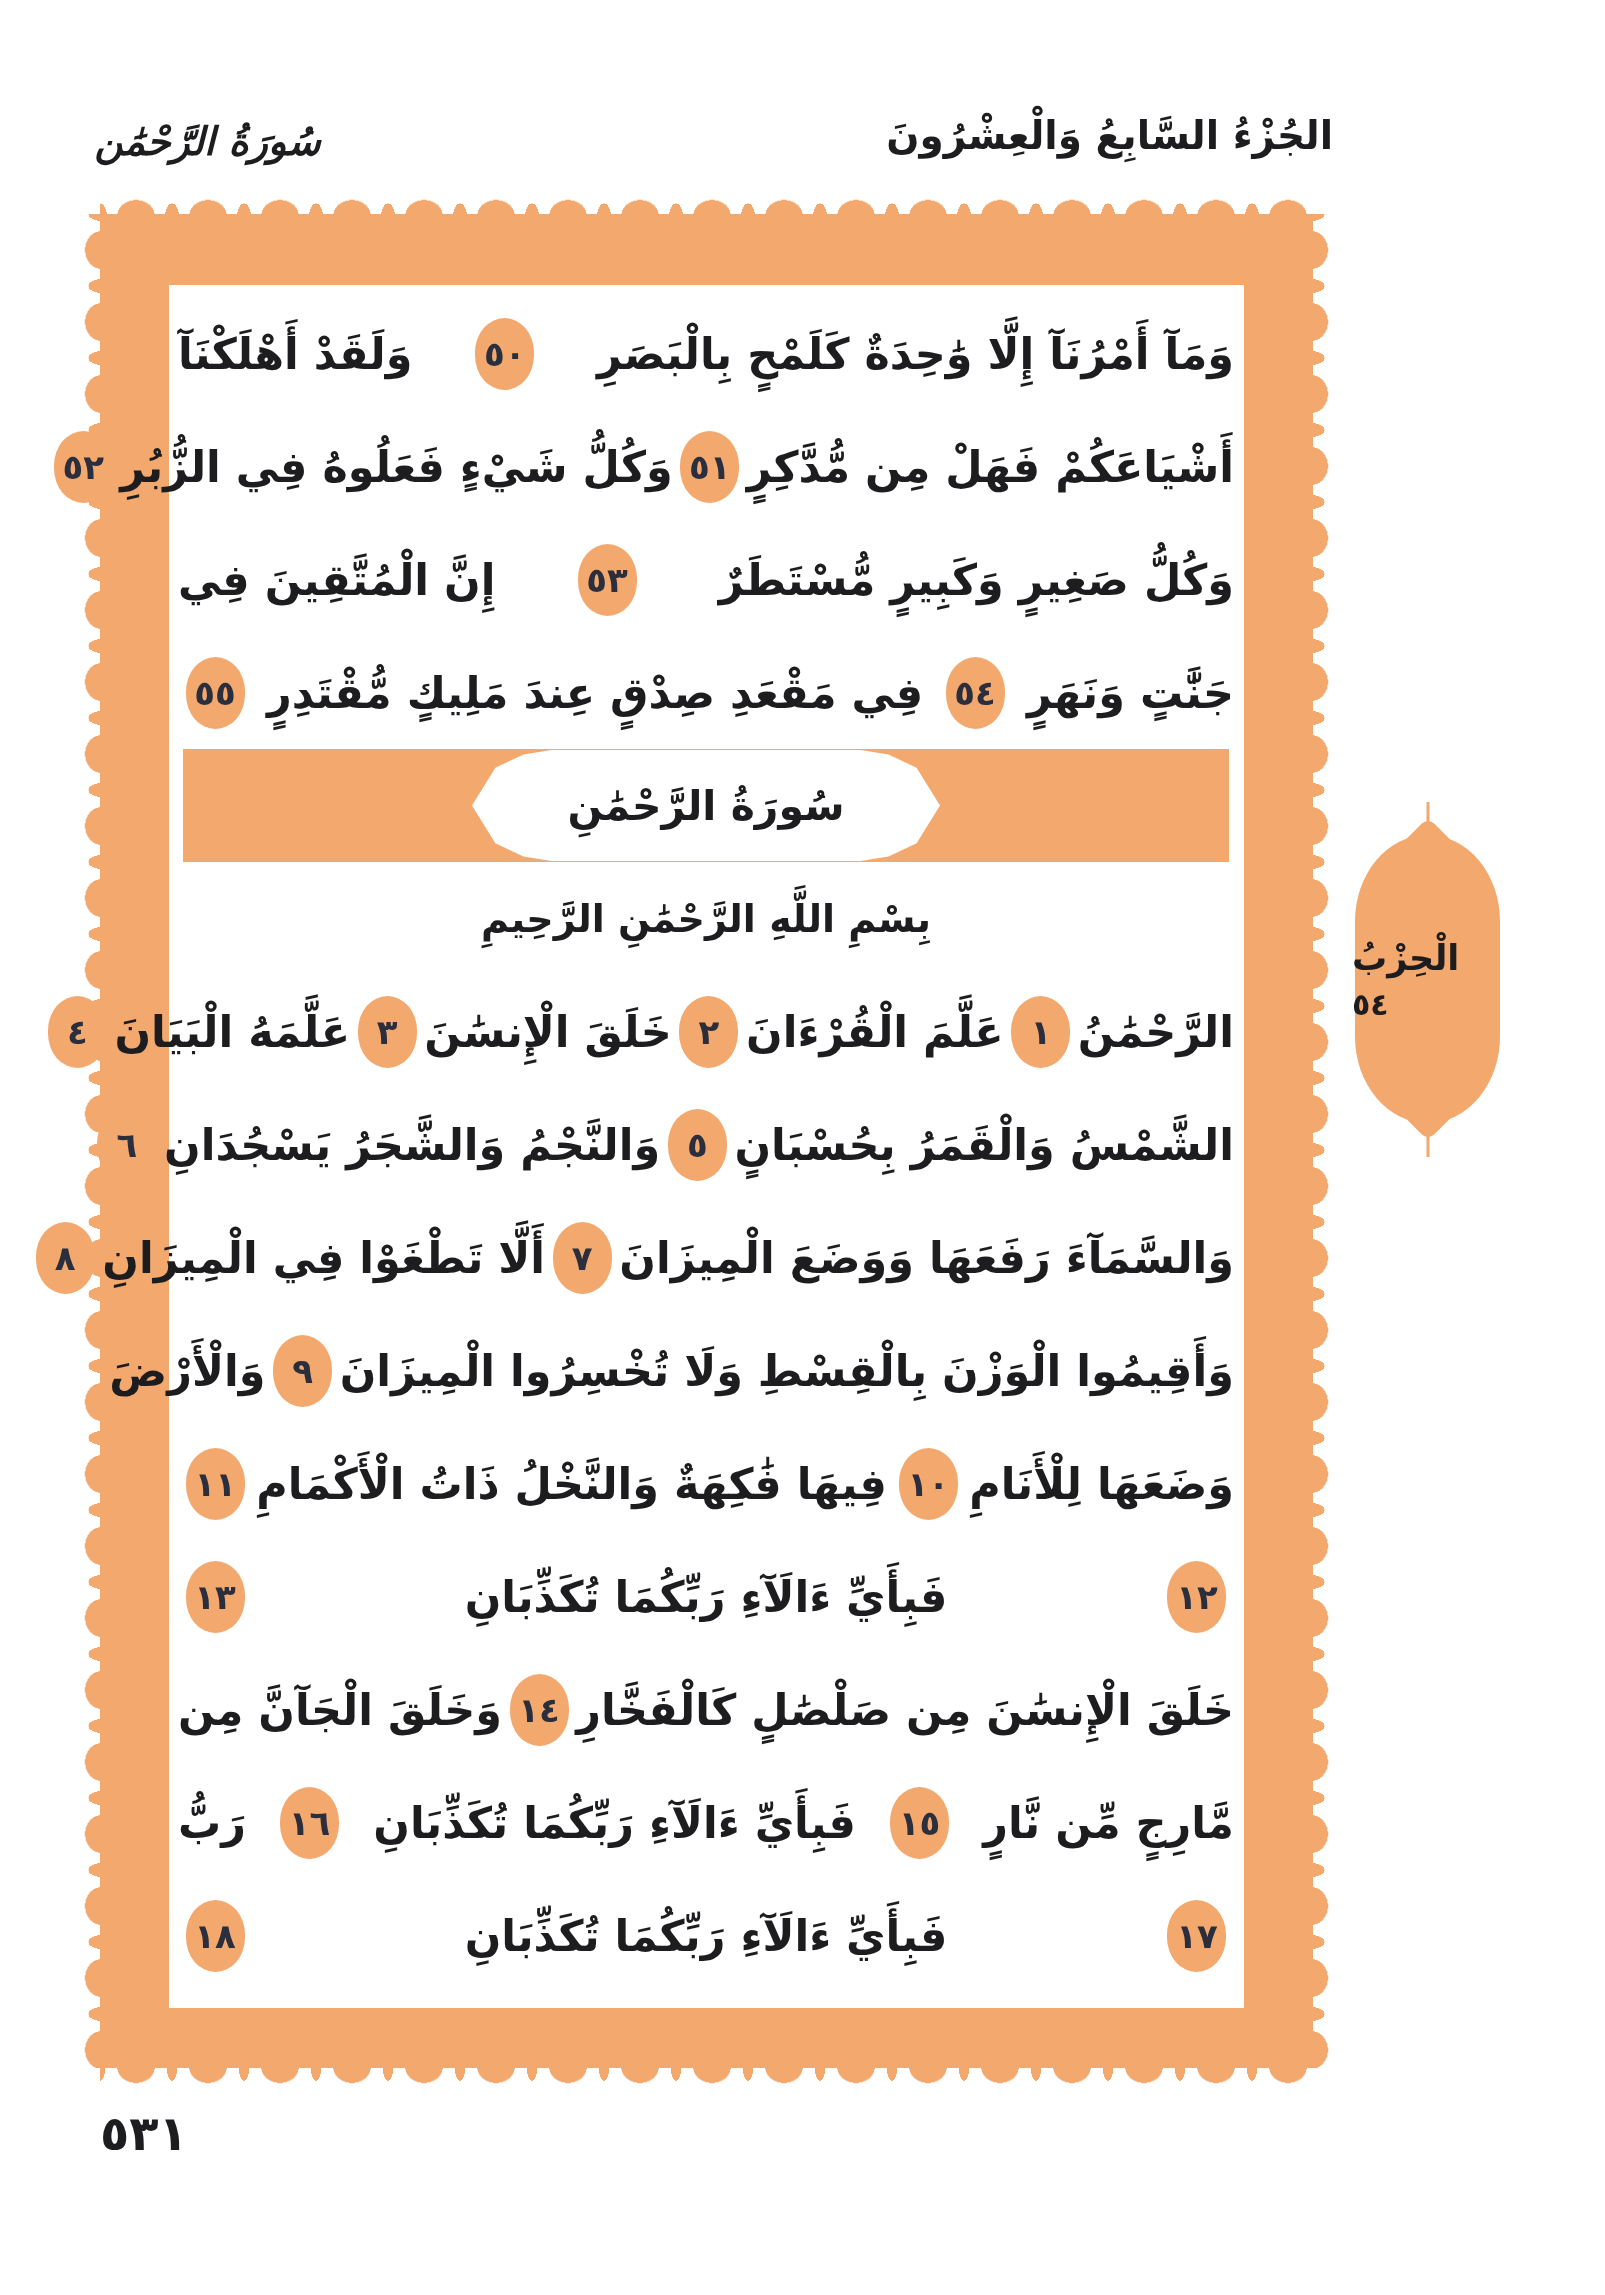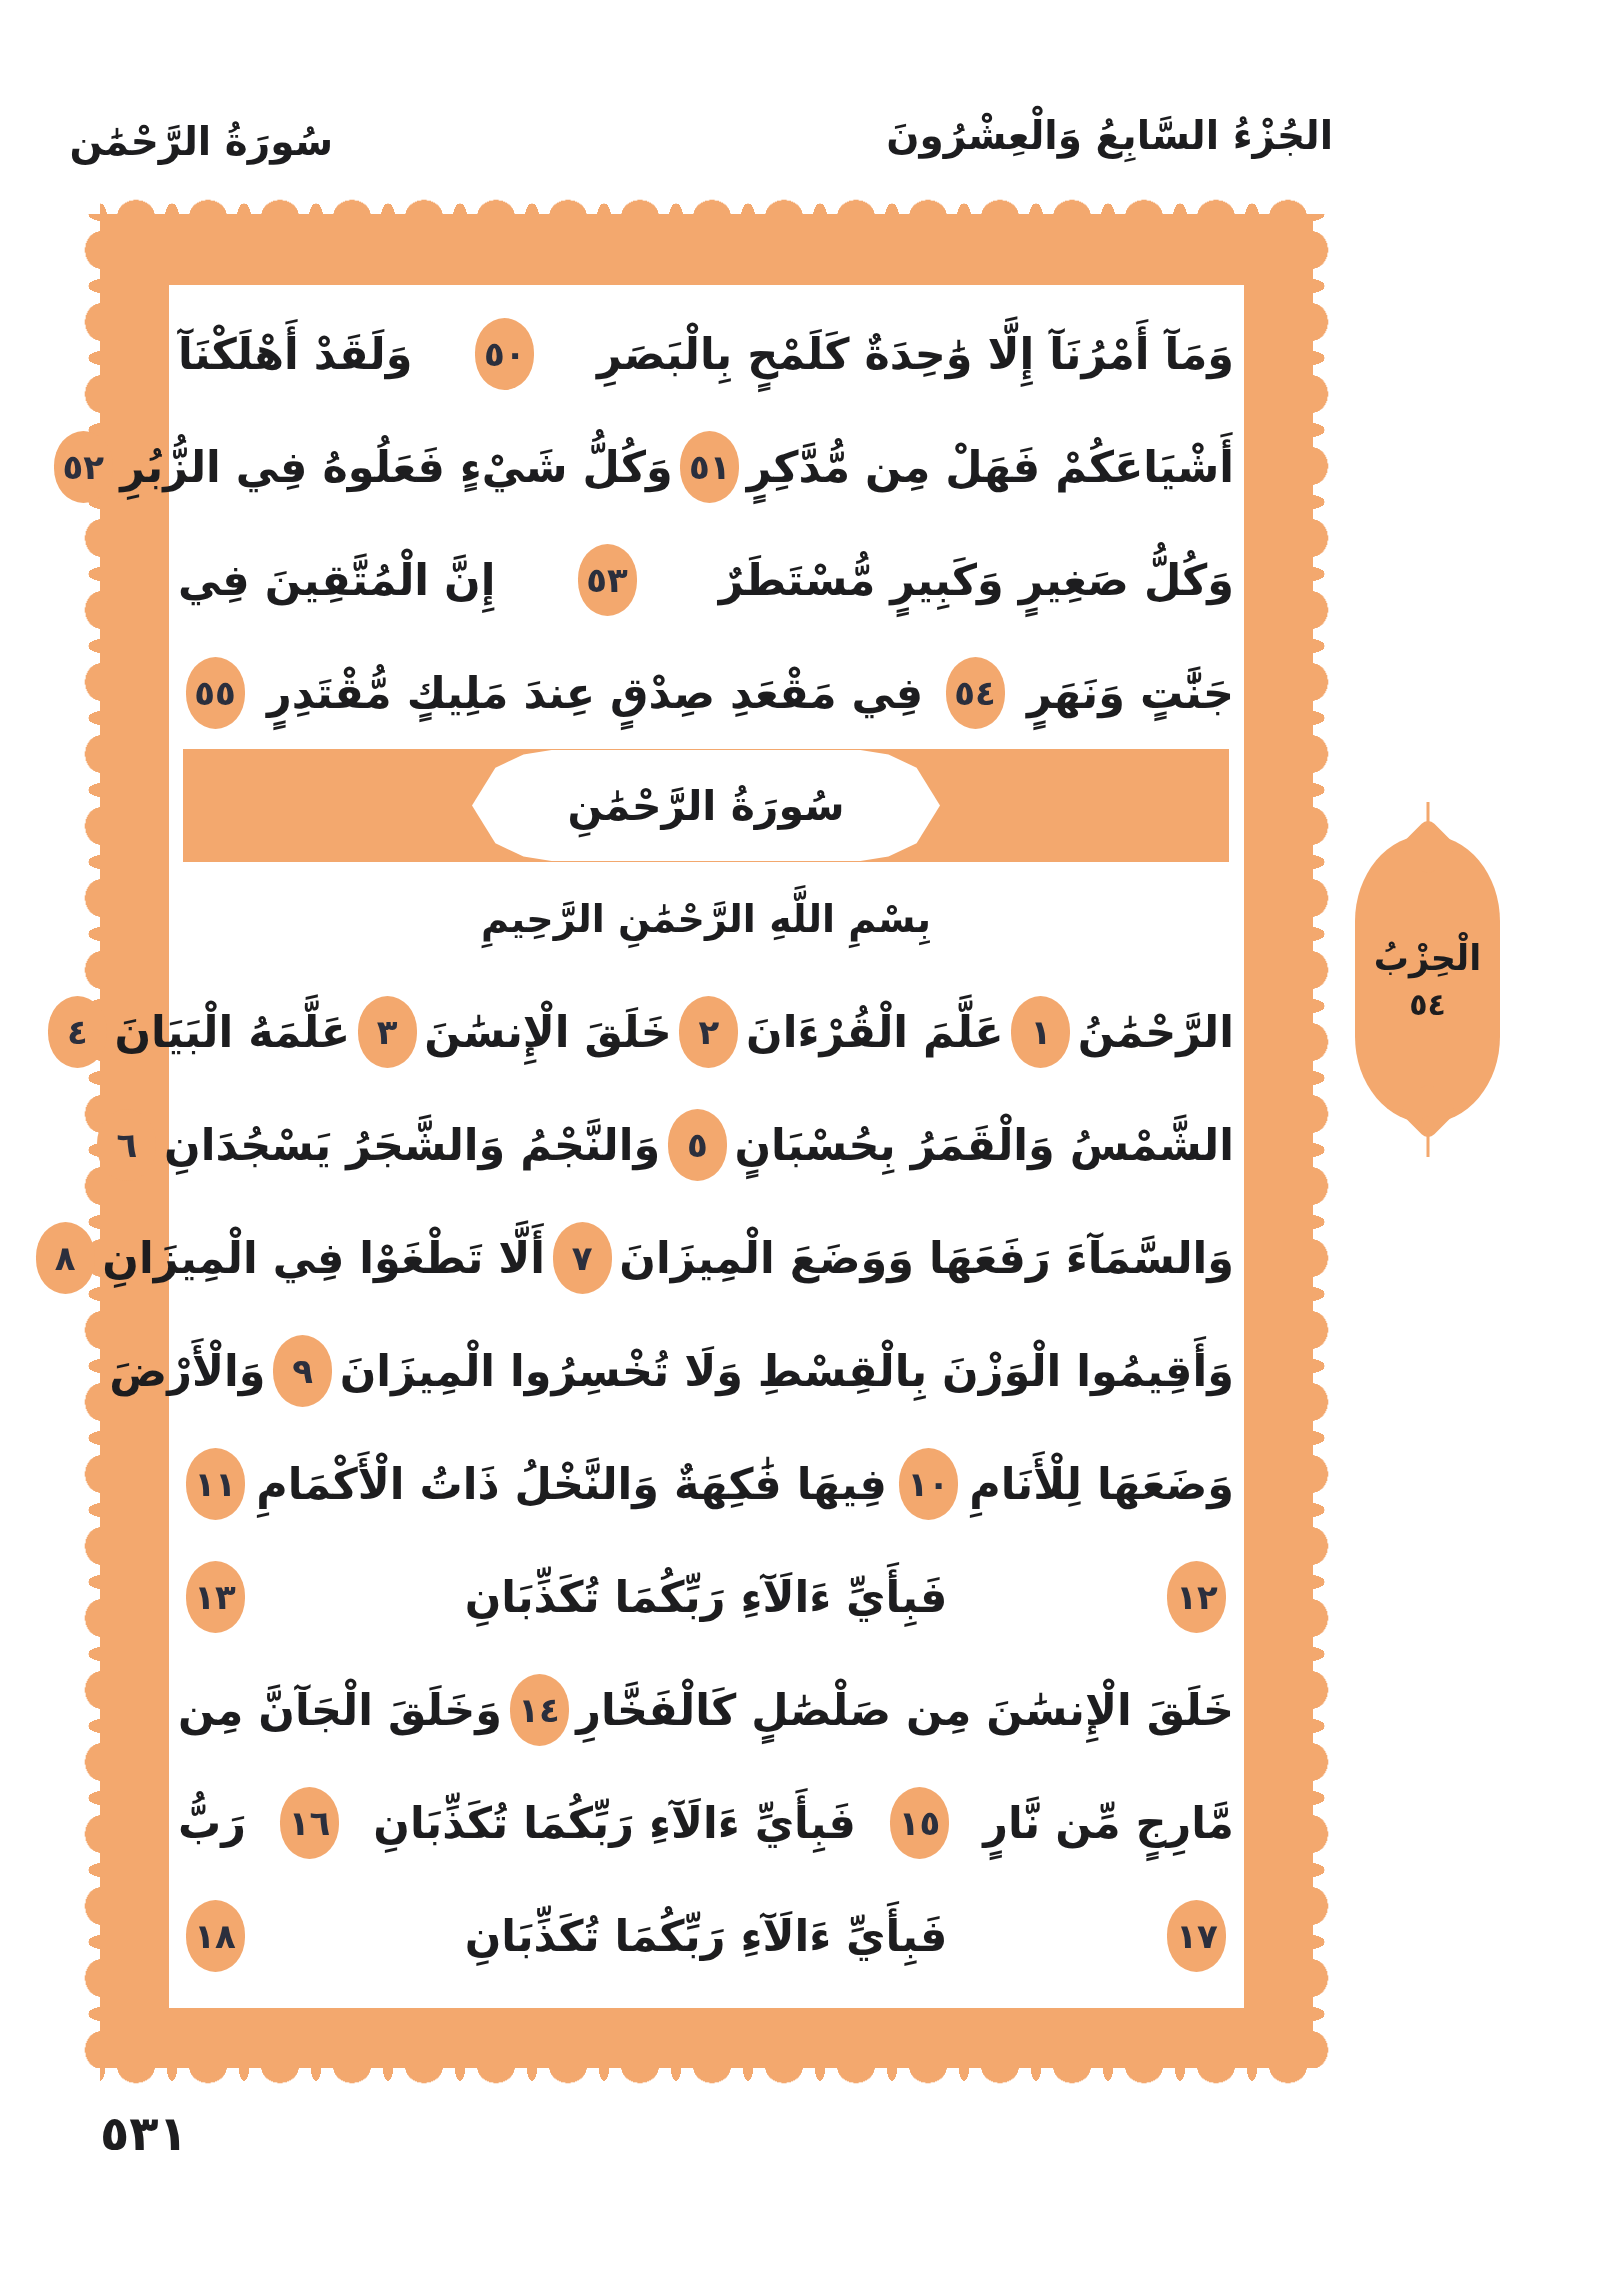--- a/index.html
+++ b/index.html
@@ -18,21 +18,21 @@
 
   
   .running-head{
     position:absolute;
     font-weight:bold;
     font-size:39px;
     color:var(--ink);
     text-align:center;
     white-space:nowrap;
   }
-  .running-head.left{left:106px;top:119px;width:227px;}
+  .running-head.left{left:94px;top:119px;width:227px;font-style:italic;}
   .running-head.right{left:948px;top:113px;width:385px;}
 
   
   .frame{
     position:absolute;
     left:100px;top:214px;
     width:1213px;height:1854px;
     border-style:solid;
     border-color:var(--accent);
     border-width:71px 69px 60px 69px;
@@ -154,21 +154,21 @@
   }
   .hizb-body::before,.hizb-body::after{
     content:"";position:absolute;left:50%;
     width:42px;height:42px;background:var(--accent);
     border-radius:9px;
   }
   .hizb-body::before{top:-9px;transform:translateX(-50%) rotate(45deg);}
   .hizb-body::after{bottom:-9px;transform:translateX(-50%) rotate(45deg);}
   .hizb-content{
     position:absolute;inset:0;
-    display:flex;flex-direction:column;align-items:center;justify-content:center;
+    display:flex;flex-direction:column;align-items:flex-end;justify-content:center;
     gap:9px;z-index:1;
   }
   .hizb-label{font-size:35px;font-weight:bold;color:var(--ink);}
   .hizb-number{font-size:30px;font-weight:bold;color:var(--ink);}
 
   
   .page-number{
     position:absolute;left:100px;top:2105px;width:1213px;
     text-align:left;
     font-size:48px;font-weight:bold;color:var(--ink);

